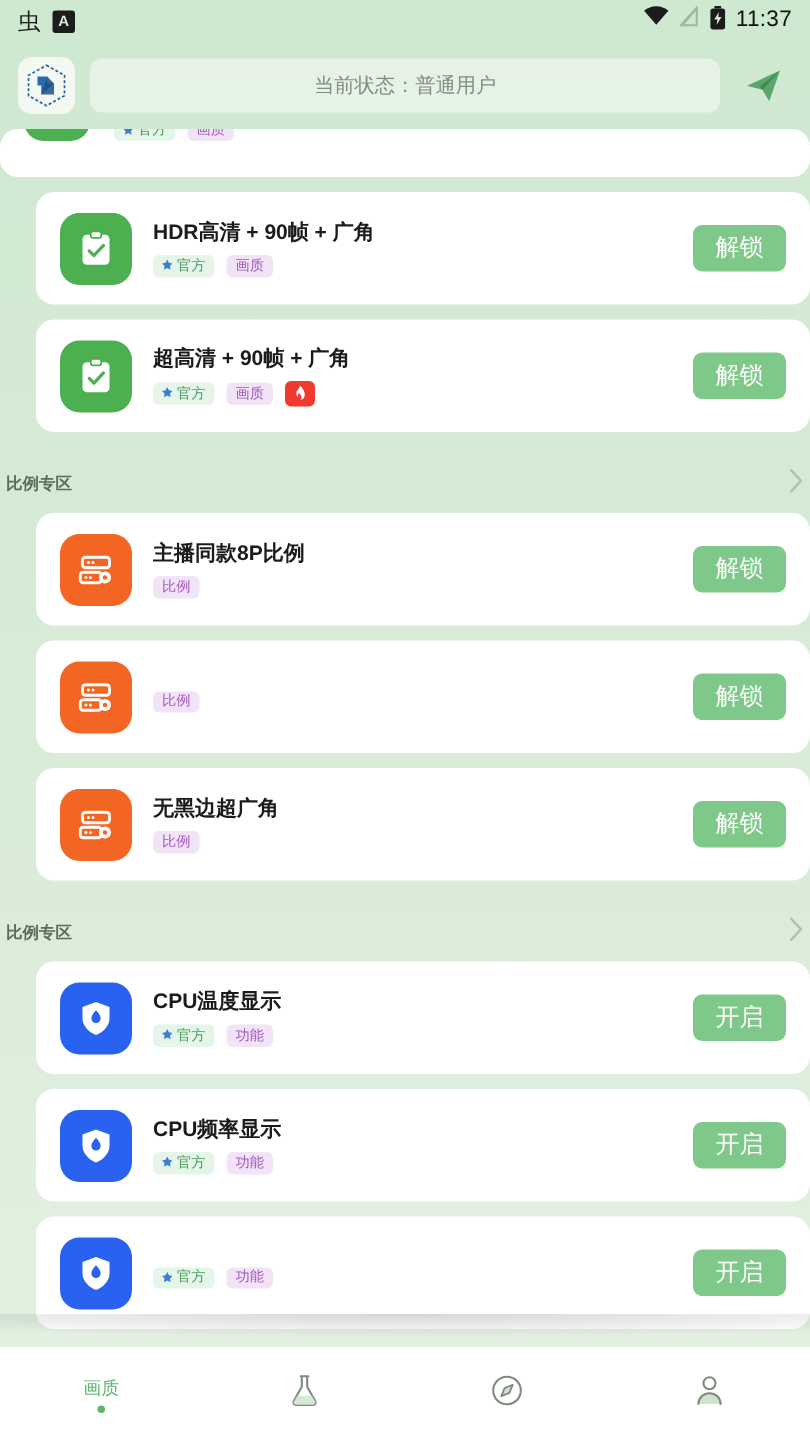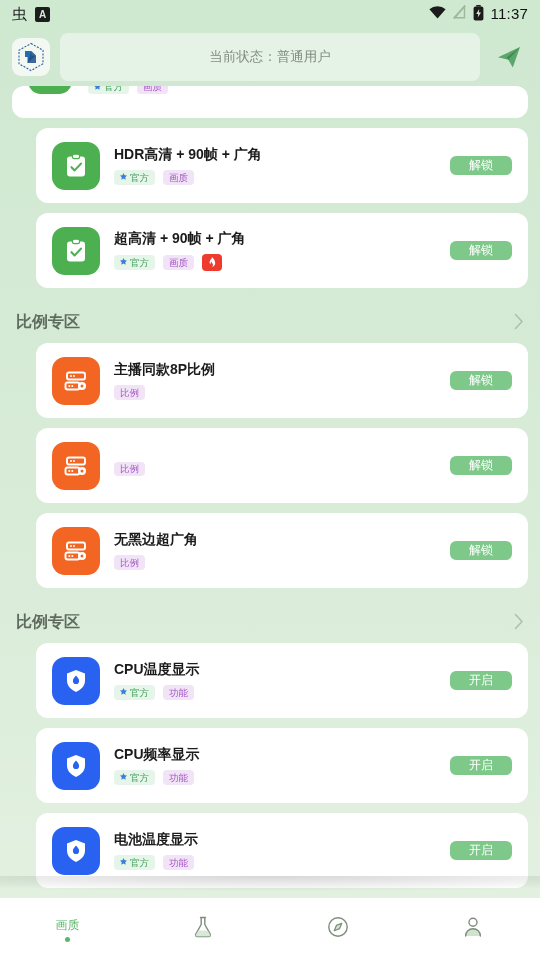--- a/index.html
+++ b/index.html
@@ -32,33 +32,33 @@
 
   
   .header{
     flex:0 0 58px; display:flex; align-items:center; padding:0 12px; gap:10px;
   }
   .logo{
     width:38px;height:38px;flex:0 0 38px;border-radius:9px;
     background:#f3f8f2;display:flex;align-items:center;justify-content:center;
   }
   .searchbar{
-    flex:1; height:48px; border-radius:8px;
+    flex:1; height:36px; border-radius:8px;
     background:rgba(255,255,255,.45);
     display:flex;align-items:center;justify-content:center;
   }
   .searchbar span{font-size:13.5px;color:#828d82;}
   .send-btn{
     width:38px;height:38px;flex:0 0 38px;display:flex;align-items:center;justify-content:center;
   }
 
   
   .scroll{
     flex:1; overflow:hidden; position:relative;
-    padding:0 12px;
+    padding:0 0;
   }
   .partial-card{
     background:#fff;border-radius:12px;margin-bottom:10px;
     height:32px;overflow:hidden;position:relative;
   }
   .partial-inner{position:absolute;left:0;right:0;bottom:10px;height:46px;}
   .pi-icon{
     position:absolute;left:16px;bottom:14px;width:44px;height:26px;
     background:#4caf50;border-radius:0 0 13px 13px;
   }
@@ -85,31 +85,31 @@
     font-size:9.5px;padding:2.5px 6px;border-radius:4px;line-height:1;
     display:flex;align-items:center;gap:3px;white-space:nowrap;
   }
   .badge.official{background:#e6f5ea;color:#46a05a;}
   .badge.purple{background:#f2e4f7;color:#a255c4;}
   .badge.fire{
     background:#ef3b2f;color:#fff;padding:3px 5px;border-radius:4px;
     display:flex;align-items:center;justify-content:center;
   }
   .act-btn{
-    flex:0 0 auto;min-width:62px;height:19px;border-radius:6px;
-    background:#7ec98a;color:#fff;font-size:12px;
+    flex:0 0 auto;min-width:62px;height:31px;border-radius:6px;
+    background:#7ec98a;color:#fff;font-size:16px;
     display:flex;align-items:center;justify-content:center;
     border:none;cursor:pointer;padding:0 12px;
   }
 
   .section-head{
     display:flex;align-items:center;justify-content:space-between;
     padding:14px 4px 10px 4px;
   }
-  .section-head .st{font-size:16px;font-weight:bold;color:#5e6b5e;}
+  .section-head .st{font-size:11px;font-weight:bold;color:#5e6b5e;}
   .chev{color:#b3bdb3;font-size:17px;line-height:1;}
 
   
   .nav-shadow{
     position:absolute;left:0;right:0;bottom:62px;height:22px;
     background:radial-gradient(ellipse 120% 100% at 50% 0%,rgba(0,0,0,.16) 0%,rgba(0,0,0,0) 70%);
     pointer-events:none;
   }
   .bottomnav{
     flex:0 0 62px;background:#fff;display:flex;align-items:center;
@@ -372,21 +372,20 @@
     </div>
 
     <div class="card">
       <div class="icon blue">
         <svg width="26" height="26" viewBox="0 0 26 26">
           <path d="M13 2 22 5.4v7.2c0 5.4-4 9.2-9 11.4-5-2.2-9-6-9-11.4V5.4Z" fill="#fff"></path>
           <path d="M13 7.5c-1.8 2.1-3.1 3.6-3.1 5.4a3.1 3.1 0 0 0 6.2 0c0-1.8-1.3-3.3-3.1-5.4Z" fill="#2962f0"></path>
         </svg>
       </div>
       <div class="info">
-        <div class="title">电池温度显示</div>
         <div class="badges">
           <span class="badge official">
             <svg width="7" height="8" viewBox="0 0 7 8">
                 <path d="M3.5 0 4.6 2.2 7 2.6 5.3 4.3 5.7 6.8 3.5 5.6 1.3 6.8 1.7 4.3 0 2.6 2.4 2.2Z" fill="#3a7fd5"></path>
               </svg>
             <span>官方</span>
           </span>
           <span class="badge purple">功能</span>
         </div>
       </div>

